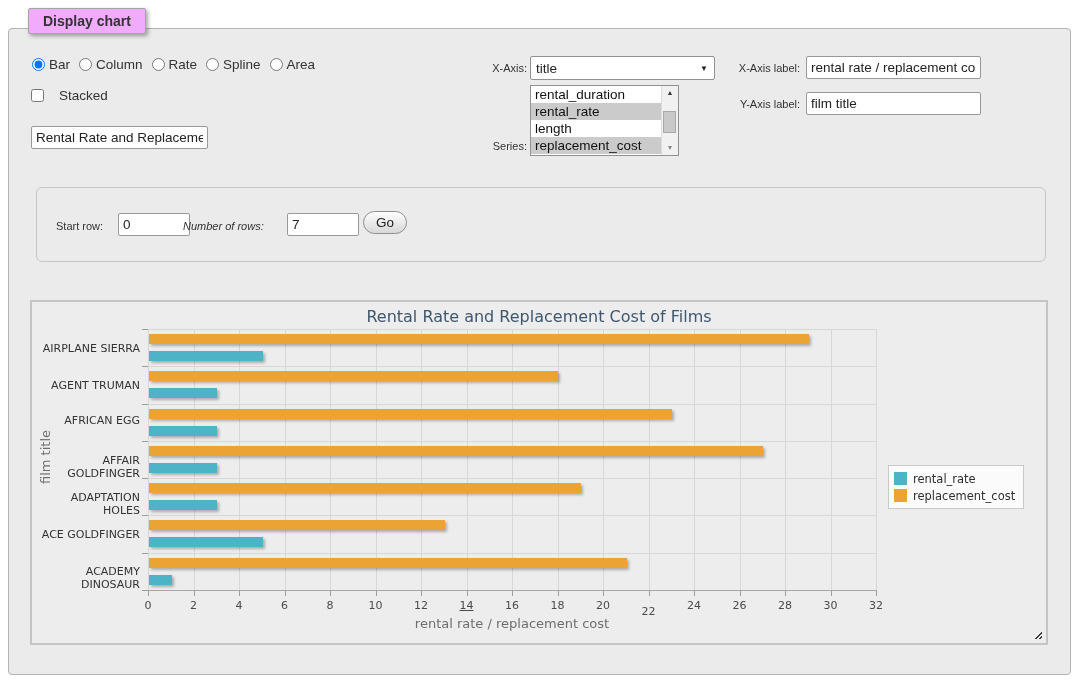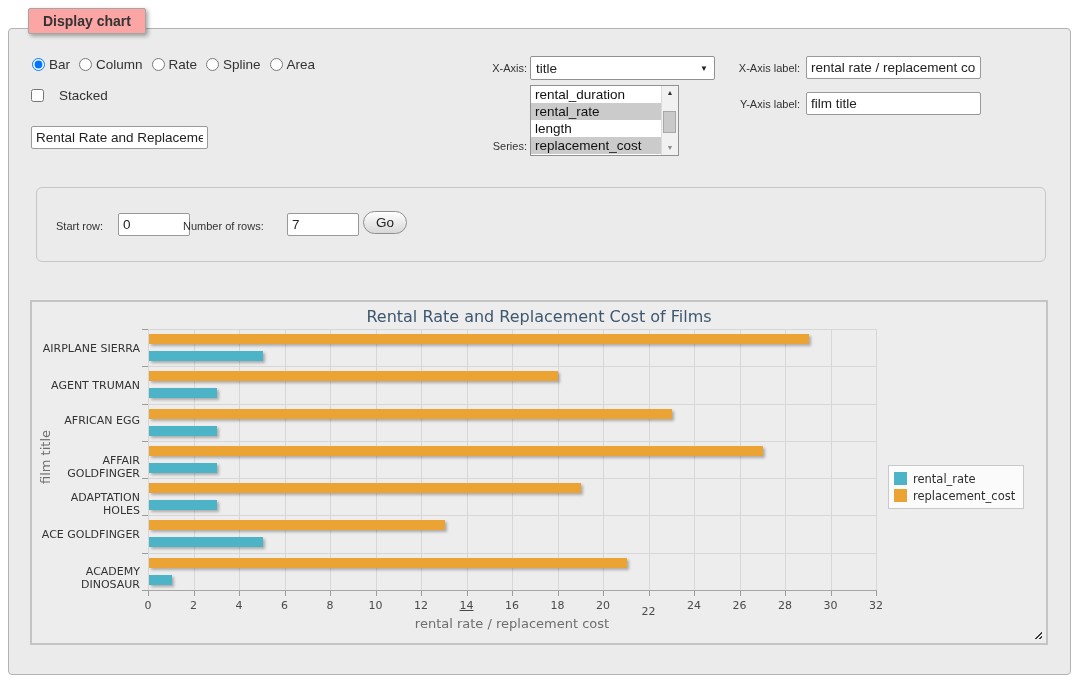--- a/index.html
+++ b/index.html
@@ -3,21 +3,21 @@
 <meta charset="utf-8">
 <style>
   * { margin:0; padding:0; box-sizing:border-box; }
   html,body { width:1081px; height:681px; background:#fff; overflow:hidden;
               font-family:"Liberation Sans", sans-serif; }
   body { position:relative; }
 
   
   .fieldset { position:absolute; left:8px; top:28px; width:1063px; height:647px;
               background:#ebebeb; border:1px solid #b3b3b3; border-radius:4px; }
-  .legendbox { position:absolute; left:28px; top:8px; background:#fca5a5; z-index:5;
+  .legendbox { position:absolute; left:28px; top:8px; background:#f0abfc; z-index:5;
                border:1px solid #a5a5a5; border-radius:2px; padding:4px 14px;
                font-size:14px; font-weight:bold; color:#333;
                box-shadow:2px 2px 4px rgba(0,0,0,0.35); }
   .abs { position:absolute; }
   .flabel { font-size:11px; color:#333; line-height:16px; }
   .r { text-align:right; }
   .txt { border:1px solid #999; border-radius:2px; background:#fff; color:#222;
          font-family:"Liberation Sans", sans-serif; font-size:13.5px; padding:2px 4px; }
   .radios { display:flex; gap:9px; align-items:center; font-size:13.5px; color:#333; }
   .radios label { display:flex; align-items:center; gap:4px; cursor:pointer; }
@@ -132,21 +132,21 @@
   </div>
 
 <span class="abs flabel r" style="left:700px; top:60px; width:100px;">X-Axis label:</span>
 <input class="abs txt" style="left: 806px; top: 56px; width: 175px; height: 23px;" value="rental rate / replacement cost">
 <span class="abs flabel r" style="left:700px; top:96px; width:100px;">Y-Axis label:</span>
 <input class="abs txt" style="left: 806px; top: 92px; width: 175px; height: 23px;" value="film title">
 
 <div class="rowspanel"></div>
 <span class="abs flabel" style="left:56px; top:218px;">Start row:</span>
 <input class="abs txt" style="left: 118px; top: 213px; width: 72px; height: 23px;" value="0">
-<span class="abs flabel" style="left:183px; top:218px;">Number of rows:</span>
+<span class="abs flabel" style="left:183px; top:218px;font-style:italic;">Number of rows:</span>
 <input class="abs txt" style="left: 287px; top: 213px; width: 72px; height: 23px;" value="7">
 <button class="gobtn">Go</button>
 
 <div class="chart" id="chart">
   <div class="chart-title">Rental Rate and Replacement Cost of Films</div>
   <div class="ylab">film title</div>
   <div class="chart-legend" id="chart-legend">
       <div class="legend-entry">
         <span class="legend-swatch" style="background: rgb(77, 179, 198);"></span>
         <span class="legend-label">rental_rate</span>

